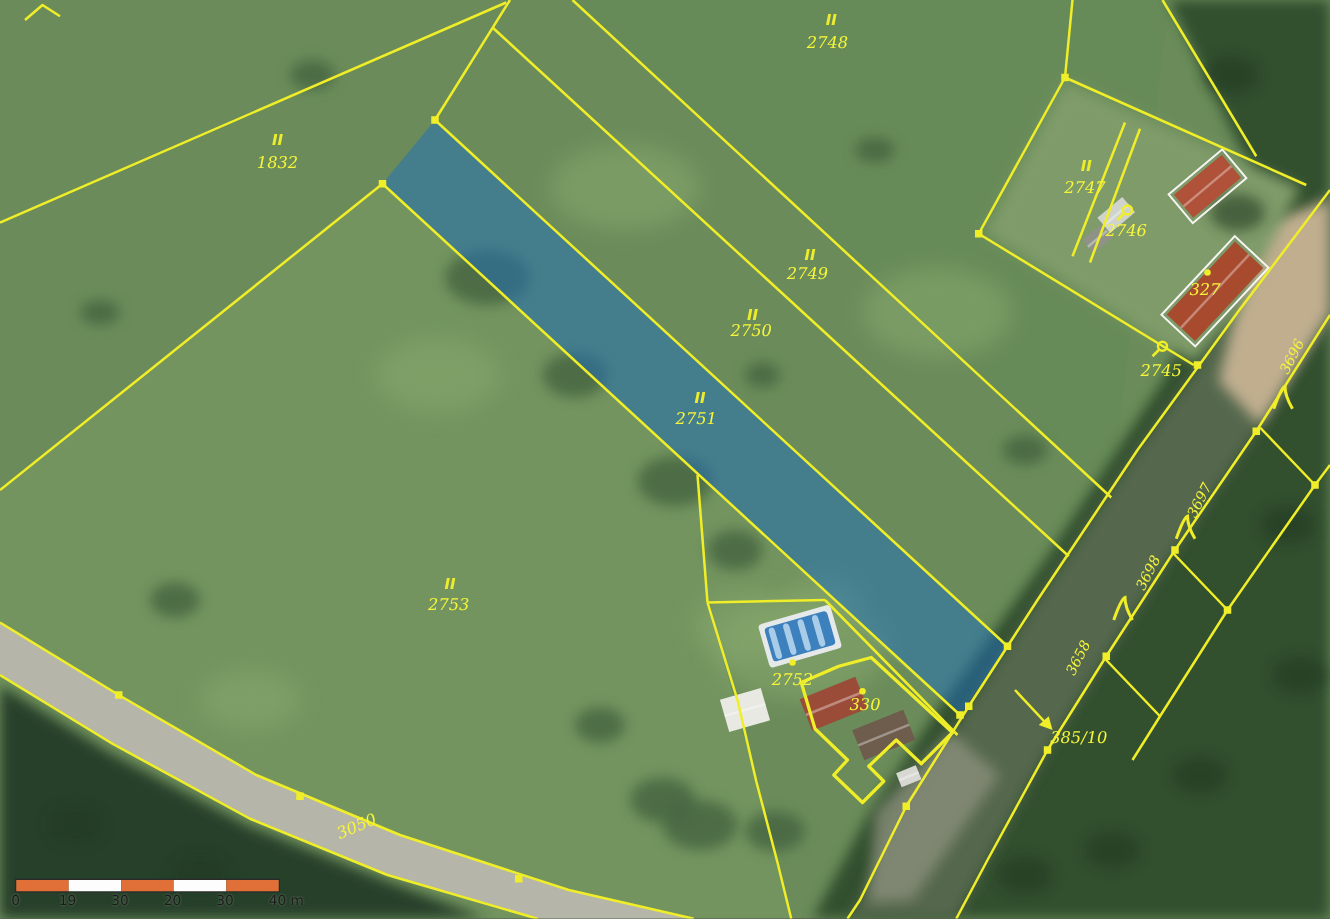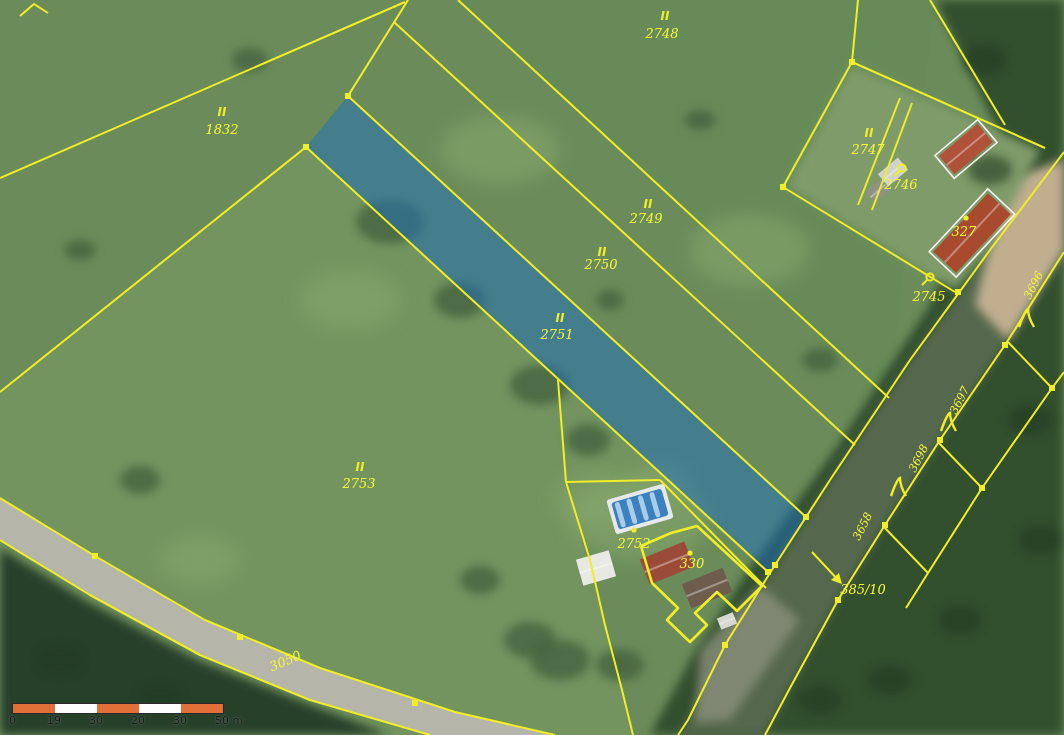--- a/index.html
+++ b/index.html
@@ -202,15 +202,15 @@
         <div class="seg" style="background: rgb(253, 253, 253);"></div>
         <div class="seg" style="background: rgb(224, 112, 56);"></div>
         <div class="seg" style="background: rgb(253, 253, 253);"></div>
         <div class="seg" style="background: rgb(224, 112, 56);"></div>
       </div>
   <span class="tick" style="left: -3px;">0</span>
       <span class="tick" style="left: 35px;">19</span>
       <span class="tick" style="left: 77px;">30</span>
       <span class="tick" style="left: 119px;">20</span>
       <span class="tick" style="left: 161px;">30</span>
-      <span class="tick" style="left: 203px;">50 m</span>
+      <span class="tick" style="left: 203px;">40 m</span>
     </div>
 </div>
 
 </body></html>

